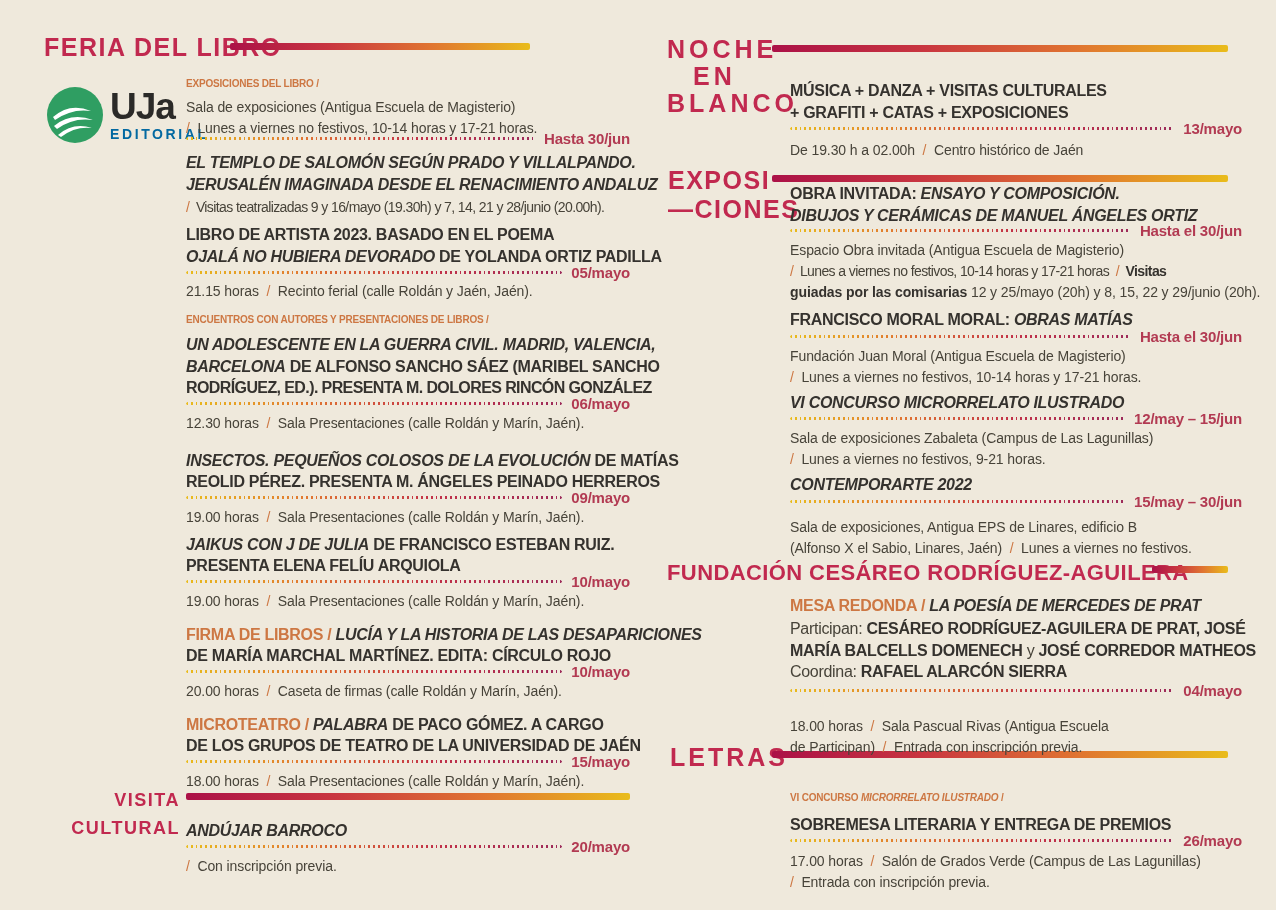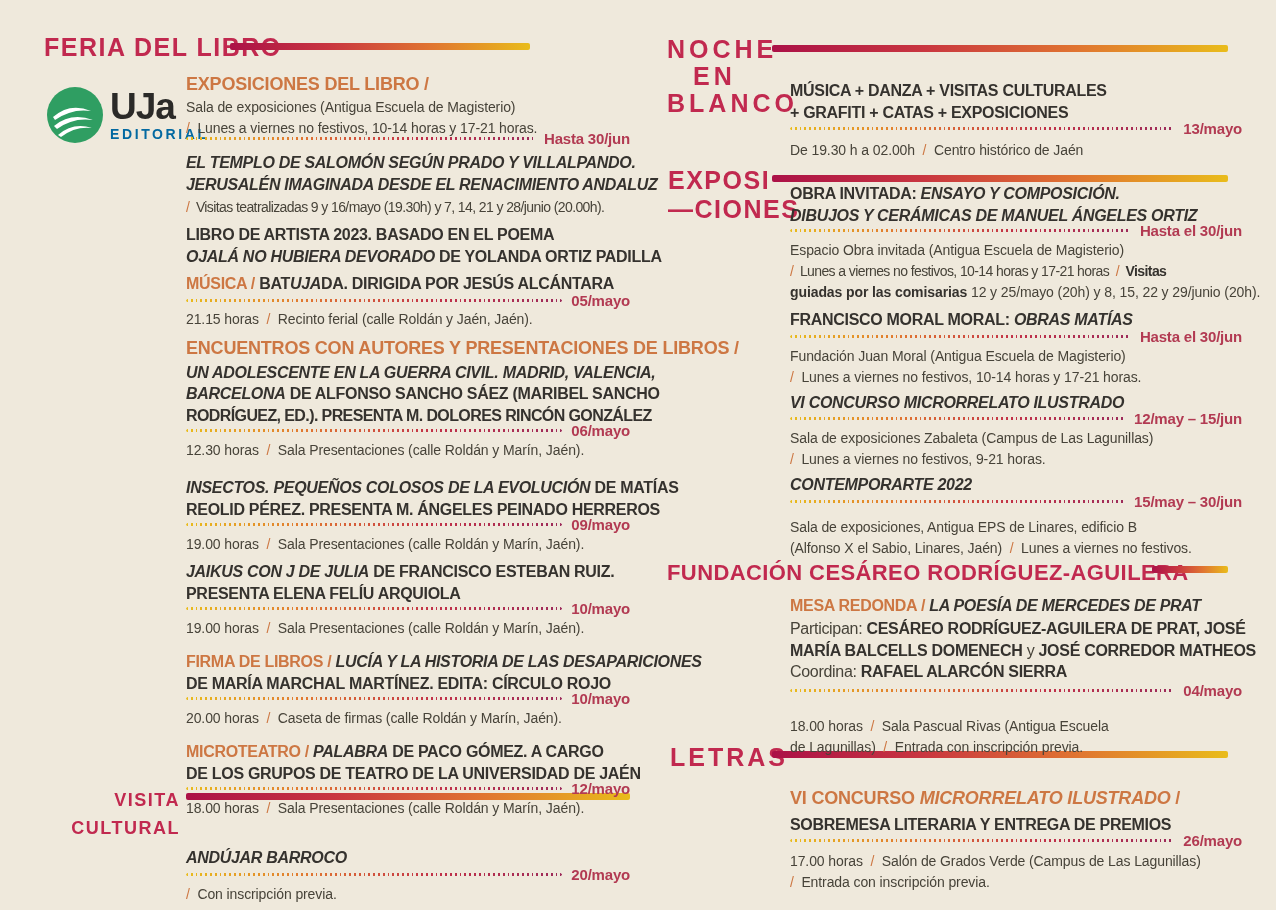--- a/index.html
+++ b/index.html
@@ -27,21 +27,21 @@
   .rule-letras{left:772px;top:751px;width:456px;}
   .rule-visita{left:186px;top:793px;width:444px;}
 
   
   .leftflow{position:absolute;left:186px;top:74px;width:444px;}
   .rightflow{position:absolute;left:790px;top:80px;width:452px;}
 
   
   .tl{font-size:16px;line-height:21.5px;letter-spacing:-0.3px;white-space:pre;}
   .dl{font-size:14px;line-height:21px;letter-spacing:-0.1px;white-space:pre;color:#474339;}
-  .cat{font-size:18px;line-height:20px;letter-spacing:-0.2px;white-space:pre;}
+  .cat{font-size:10px;line-height:20px;letter-spacing:-0.2px;white-space:pre;}
   .tight{letter-spacing:-0.6px;}
 
   .seg.b{font-weight:700;color:#35322e;}
   .seg.bi{font-weight:700;font-style:italic;color:#35322e;}
   .seg.r{font-weight:400;color:#474339;}
   .seg.o{font-weight:700;color:#cd7743;}
   .seg.obi{font-weight:700;font-style:italic;color:#cd7743;}
   .seg.os{font-weight:400;color:#cd7743;}
 
   
@@ -98,21 +98,20 @@
       <span class="date">Hasta 30/jun</span>
     </div>
 
     <div class="tl" style="margin-top:6px"><span class="seg bi">EL TEMPLO DE SALOMÓN SEGÚN PRADO Y VILLALPANDO.</span></div>
     <div class="tl"><span class="seg bi">JERUSALÉN IMAGINADA DESDE EL RENACIMIENTO ANDALUZ</span></div>
     <div class="dl tight" style="margin-top:2px"><span class="seg os">/</span><span class="seg r">  Visitas teatralizadas 9 y 16/mayo (19.30h) y 7, 14, 21 y 28/junio (20.00h).</span></div>
 
     <div class="tl" style="margin-top:6px"><span class="seg b">LIBRO DE ARTISTA 2023. BASADO EN EL POEMA</span></div>
     <div class="tl"><span class="seg bi">OJALÁ NO HUBIERA DEVORADO</span><span class="seg b"> DE YOLANDA ORTIZ PADILLA</span></div>
 
-    <div class="tl" style="margin-top:6px"><span class="seg o">MÚSICA / </span><span class="seg b">BAT</span><span class="seg bi">UJA</span><span class="seg b">DA. DIRIGIDA POR JESÚS ALCÁNTARA</span></div>
     <div class="dotrow" style="margin-top:-2px">
       <div class="dotline"></div>
       <span class="date">05/mayo</span>
     </div>
     <div class="dl" style="margin-top:1px"><span class="seg r">21.15 horas</span><span class="seg os">  /  </span><span class="seg r">Recinto ferial (calle Roldán y Jaén, Jaén).</span></div>
 
     <div class="cat" style="margin-top:8px"><span class="seg o">ENCUENTROS CON AUTORES Y PRESENTACIONES DE LIBROS /</span></div>
 
     <div class="tl" style="margin-top:4px"><span class="seg bi">UN ADOLESCENTE EN LA GUERRA CIVIL. MADRID, VALENCIA,</span></div>
     <div class="tl"><span class="seg bi">BARCELONA</span><span class="seg b"> DE ALFONSO SANCHO SÁEZ (MARIBEL SANCHO</span></div>
@@ -144,21 +143,21 @@
     <div class="dotrow" style="margin-top:-3px">
       <div class="dotline"></div>
       <span class="date">10/mayo</span>
     </div>
     <div class="dl" style="margin-top:2px"><span class="seg r">20.00 horas</span><span class="seg os">  /  </span><span class="seg r">Caseta de firmas (calle Roldán y Marín, Jaén).</span></div>
 
     <div class="tl" style="margin-top:12px"><span class="seg o">MICROTEATRO / </span><span class="seg bi">PALABRA</span><span class="seg b"> DE PACO GÓMEZ. A CARGO</span></div>
     <div class="tl"><span class="seg b">DE LOS GRUPOS DE TEATRO DE LA UNIVERSIDAD DE JAÉN</span></div>
     <div class="dotrow" style="margin-top:-3px">
       <div class="dotline"></div>
-      <span class="date">12/mayo</span>
+      <span class="date">15/mayo</span>
     </div>
     <div class="dl" style="margin-top:2px"><span class="seg r">18.00 horas</span><span class="seg os">  /  </span><span class="seg r">Sala Presentaciones (calle Roldán y Marín, Jaén).</span></div>
 
     <div class="tl" style="margin-top:28px"><span class="seg bi">ANDÚJAR BARROCO</span></div>
     <div class="dotrow" style="margin-top:-2px">
       <div class="dotline"></div>
       <span class="date">20/mayo</span>
     </div>
     <div class="dl" style="margin-top:2px"><span class="seg os">/</span><span class="seg r">  Con inscripción previa.</span></div>
   </div>
@@ -227,21 +226,21 @@
 
     <div class="tl" style="margin-top:36px"><span class="seg o">MESA REDONDA / </span><span class="seg bi">LA POESÍA DE MERCEDES DE PRAT</span></div>
     <div class="tl" style="margin-top:2px"><span class="seg r">Participan: </span><span class="seg b">CESÁREO RODRÍGUEZ-AGUILERA DE PRAT, JOSÉ</span></div>
     <div class="tl"><span class="seg b">MARÍA BALCELLS DOMENECH </span><span class="seg r">y </span><span class="seg b">JOSÉ CORREDOR MATHEOS</span></div>
     <div class="tl"><span class="seg r">Coordina: </span><span class="seg b">RAFAEL ALARCÓN SIERRA</span></div>
     <div class="dotrow">
       <div class="dotline"></div>
       <span class="date">04/mayo</span>
     </div>
     <div class="dl" style="margin-top:18px"><span class="seg r">18.00 horas</span><span class="seg os">  /  </span><span class="seg r">Sala Pascual Rivas (Antigua Escuela</span></div>
-    <div class="dl"><span class="seg r">de Lagunillas)</span><span class="seg os">  /  </span><span class="seg r">Entrada con inscripción previa.</span></div>
+    <div class="dl"><span class="seg r">de Participan)</span><span class="seg os">  /  </span><span class="seg r">Entrada con inscripción previa.</span></div>
 
     <div class="cat" style="margin-top:30px"><span class="seg o">VI CONCURSO </span><span class="seg obi">MICRORRELATO ILUSTRADO</span><span class="seg o"> /</span></div>
     <div class="tl" style="margin-top:6px"><span class="seg b">SOBREMESA LITERARIA Y ENTREGA DE PREMIOS</span></div>
     <div class="dotrow" style="margin-top:-2px">
       <div class="dotline"></div>
       <span class="date">26/mayo</span>
     </div>
     <div class="dl" style="margin-top:3px"><span class="seg r">17.00 horas</span><span class="seg os">  /  </span><span class="seg r">Salón de Grados Verde (Campus de Las Lagunillas)</span></div>
     <div class="dl"><span class="seg os">/</span><span class="seg r">  Entrada con inscripción previa.</span></div>
   </div>

